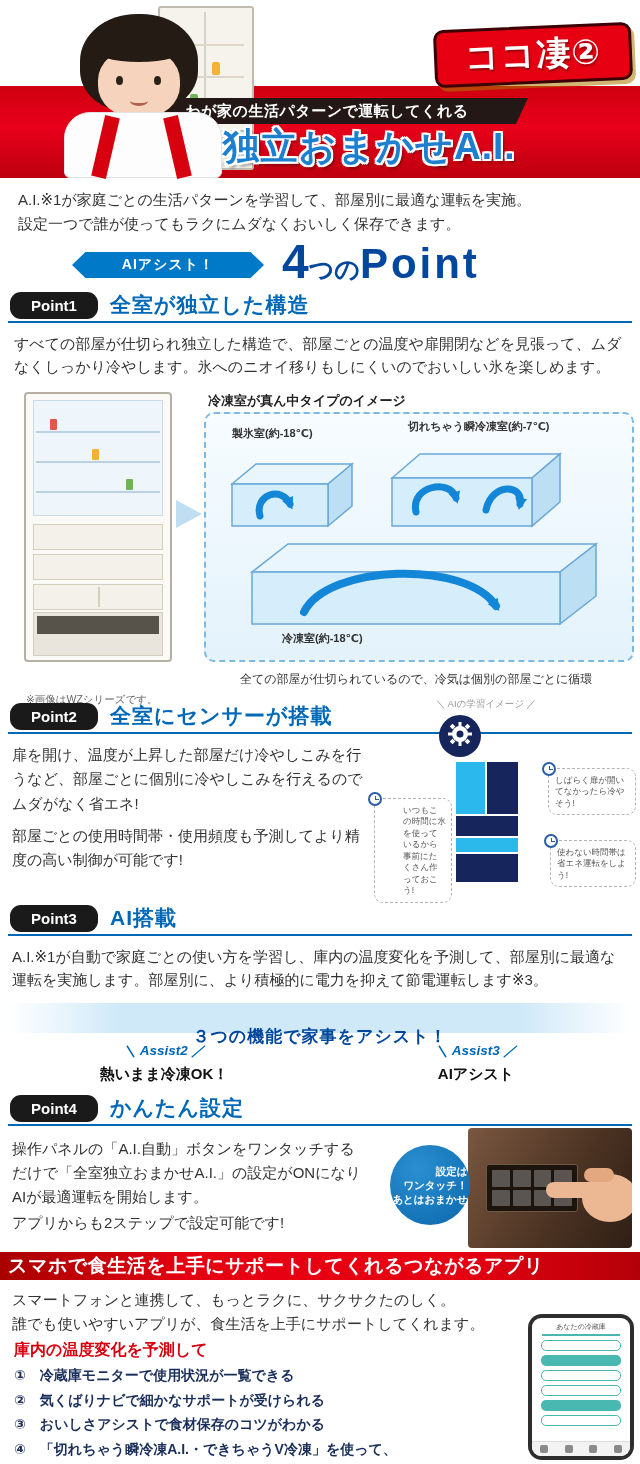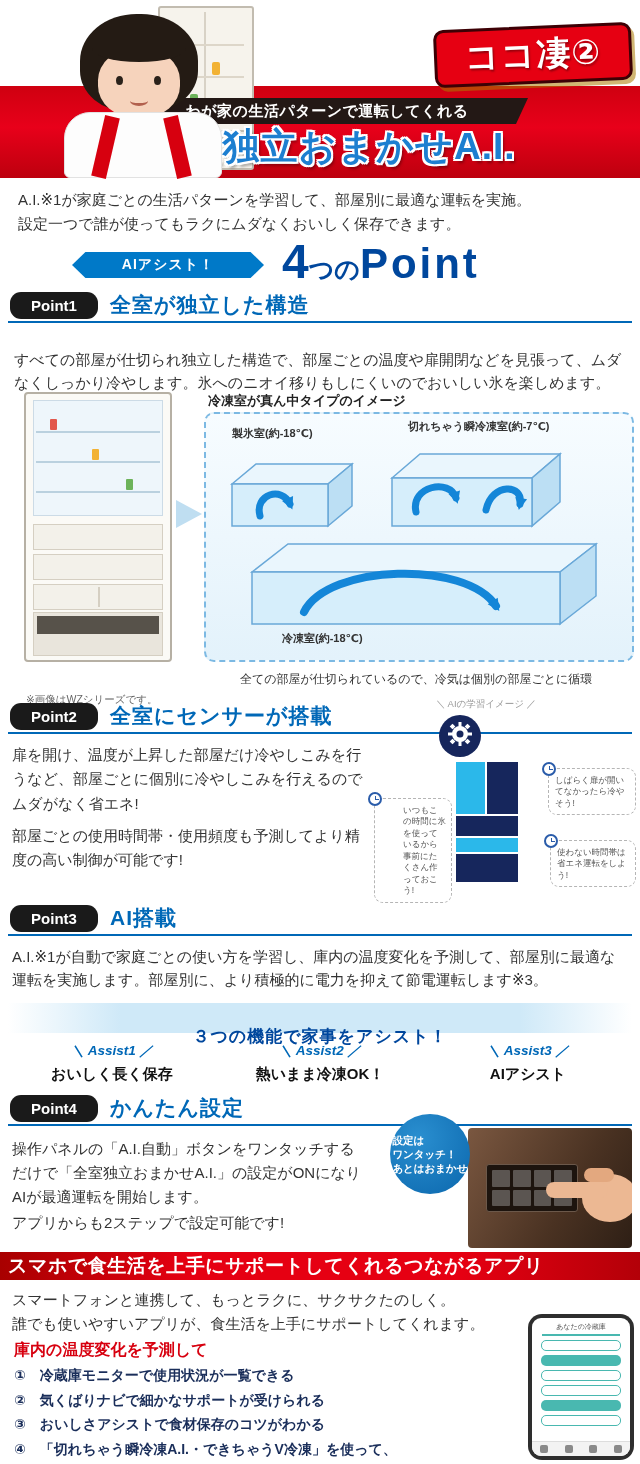--- a/index.html
+++ b/index.html
@@ -60,21 +60,21 @@
   .fp-word { font-size:42px; letter-spacing:3px; }
 
   
   .point-head { position:absolute; left:8px; width:624px; height:33px; border-bottom:2px solid #0068b7; }
   .point-tag { position:absolute; left:2px; top:2px; width:88px; height:27px; background:#1a1a1a; color:#fff;
                font-size:15px; font-weight:bold; text-align:center; line-height:27px; border-radius:11px; }
   .point-title { position:absolute; left:102px; top:1px; font-size:21px; font-weight:bold; color:#0068b7; letter-spacing:1px; }
   .ph1 { top:290px; } .ph2 { top:701px; } .ph3 { top:903px; } .ph4 { top:1093px; }
 
   
-  .p1-body { position:absolute; left:14px; top:332px; width:614px; font-size:15px; line-height:1.55;margin-top:16px; }
+  .p1-body { position:absolute; left:14px; top:332px; width:614px; font-size:15px; line-height:1.55; }
   .p1-fridge { position:absolute; left:24px; top:392px; width:148px; height:270px;
                background:#fbfaf6; border:2px solid #b6b0a4; border-radius:4px; }
   .p1f-top { position:absolute; left:7px; top:6px; right:7px; height:116px; background:#eef6fb; border:1px solid #ccdbe6; }
   .p1f-shelf { position:absolute; left:2px; right:2px; height:2px; background:#bad1df; }
   .p1f-item { position:absolute; width:7px; height:11px; border-radius:1px; }
   .p1f-row { position:absolute; left:7px; right:7px; height:26px; background:#f3f1ea; border:1px solid #d5cfc2; }
   .p1f-cell { position:absolute; left:50%; top:2px; bottom:2px; width:2px; background:#d5cfc2; }
   .p1f-bottom { position:absolute; left:7px; right:7px; top:218px; height:44px; background:#e9e5dc; border:1px solid #d5cfc2; }
   .p1f-dark { position:absolute; left:3px; right:3px; top:3px; height:18px; background:#57524a; }
   .p1-cap-left { position:absolute; left:26px; top:693px; font-size:10.5px; color:#666; }
@@ -117,23 +117,23 @@
                display:flex; align-items:center; justify-content:center; }
   .p3-banner-text { color:#00479d; font-weight:bold; font-size:17px; letter-spacing:1px;margin-top:36px; }
   .assists { position:absolute; left:8px; top:1042px; width:624px; display:flex; }
   .assist { flex:1; text-align:center; }
   .assist-label { color:#0068b7; font-size:13.5px; font-weight:bold; font-style:italic; }
   .assist-text { margin-top:5px; color:#111; font-size:15px; font-weight:bold; }
 
   
   .p4-body { position:absolute; left:12px; top:1137px; width:356px; font-size:15px; line-height:1.6; }
   .p4-body p + p { margin-top:2px; }
-  .p4-badge { position:absolute; left:390px; top:1114px; width:80px; height:80px; border-radius:50%; z-index:2;
+  .p4-badge { position:absolute; left:390px; top:1145px; width:80px; height:80px; border-radius:50%; z-index:2;
               background:radial-gradient(circle at 35% 30%,#2a8fd0,#0b67ad); color:#fff; font-size:10.5px;
-              font-weight:bold; display:flex; align-items:center; justify-content:center; text-align:left;
+              font-weight:bold; display:flex; align-items:center; justify-content:center; text-align:right;
               white-space:pre-line; line-height:1.35; }
   .p4-photo { position:absolute; left:468px; top:1128px; width:164px; height:120px; border-radius:4px; overflow:hidden;
               background:linear-gradient(120deg,#7a5740 0%,#4a3222 60%,#2e1f15 100%); }
   .p4-panel { position:absolute; left:18px; top:36px; width:92px; height:48px; background:#1d140e;
               border:1px solid #6b584a; border-radius:3px; display:grid; grid-template-columns:repeat(4,1fr);
               gap:3px; padding:5px; }
   .p4-panel i { background:rgba(255,255,255,.28); border-radius:1px; display:block; }
   .p4-hand { position:absolute; right:-8px; top:26px; }
 
   
@@ -324,24 +324,20 @@
   <div class="point-head ph3">
     <span class="point-tag">Point3</span>
     <span class="point-title">AI搭載</span>
   </div>
   <div class="p3-body">A.I.※1が自動で家庭ごとの使い方を学習し、庫内の温度変化を予測して、部屋別に最適な運転を実施します。部屋別に、より積極的に電力を抑えて節電運転します※3。</div>
   <div class="p3-banner">
     <span class="p3-banner-text">３つの機能で家事をアシスト！</span>
   </div>
   <div class="assists">
     <div class="assist">
-      <div class="assist-label">＼ Assist1 ／</div>
-      <div class="assist-text">おいしく長く保存</div>
-    </div>
-    <div class="assist">
       <div class="assist-label">＼ Assist2 ／</div>
       <div class="assist-text">熱いまま冷凍OK！</div>
     </div>
     <div class="assist">
       <div class="assist-label">＼ Assist3 ／</div>
       <div class="assist-text">AIアシスト</div>
     </div>
   </div>
 
   <div class="point-head ph4">

